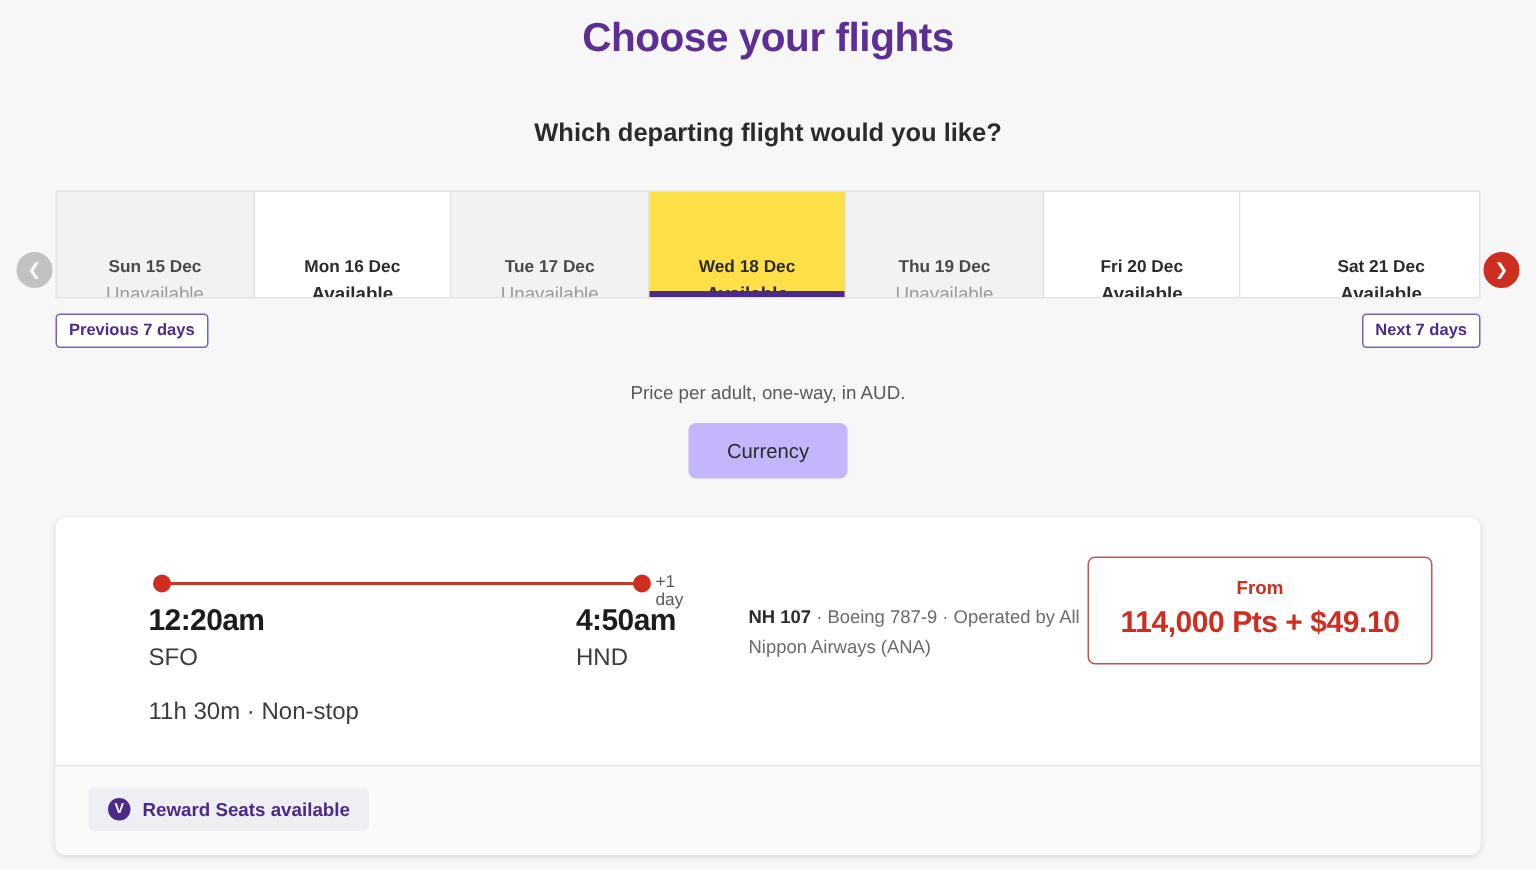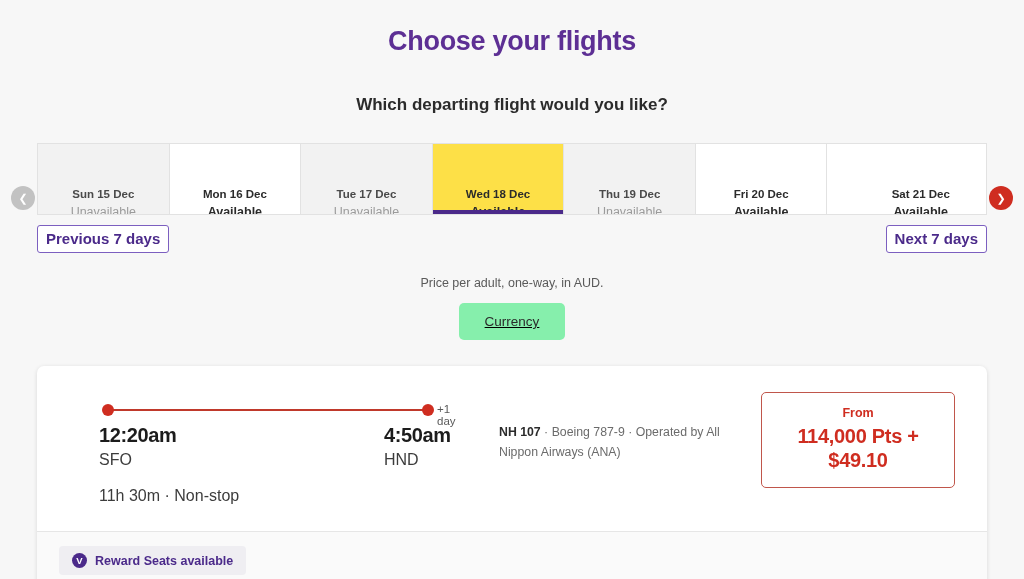--- a/index.html
+++ b/index.html
@@ -11,21 +11,21 @@
   }
   .page { position: relative; width: 1024px; height: 579px; }
 
   
   .title {
     text-align: center;
     color: #5d2f94;
     font-size: 27px;
     font-weight: bold;
     letter-spacing: -0.3px;
-    padding-top: 26px;
+    padding-top: 10px;
   }
   .subtitle {
     text-align: center;
     color: #2b2b2b;
     font-size: 17px;
     font-weight: bold;
     padding-top: 38px;
   }
 
   
@@ -95,45 +95,44 @@
   .week-btns {
     display: flex;
     justify-content: space-between;
     margin: 10px 37px 0 37px;
   }
   .week-btn {
     border: 1px solid #7c5fc0;
     border-radius: 3px;
     background: #ffffff;
     color: #4b2a8a;
-    font-size: 15px;
+    font-size: 11px;
     font-weight: bold;
     padding: 4px 8px;
     cursor: pointer;
     line-height: 1.2;
   }
 
   
   .price-note {
     text-align: center;
     color: #5a5a5a;
     font-size: 12.5px;
     margin-top: 23px;
   }
   .toggle-wrap {
     display: flex;
     justify-content: center;
     margin-top: 13px;
   }
   .toggle {
     display: flex;
-    background: #86efac;
+    background: #c4b5fd;
     border-radius: 5px;
     height: 37px;
-    text-decoration: underline;
   }
   .seg {
     display: flex;
     align-items: center;
     justify-content: center;
     font-size: 13.5px;
     color: #2b2b2b;
     padding: 0 26px;
     cursor: pointer;
     border-radius: 5px;
@@ -213,21 +212,21 @@
     font-size: 12.3px;
     color: #6b6b6b;
     line-height: 1.65;
   }
   .flight-info .fnum { color: #2b2b2b; font-weight: bold; text-align: center; }
 
   .price-box {
     position: absolute;
     right: 32px;
     top: 26px;
-    width: 194px;
+    width: 230px;
     border: 1px solid #c0564b;
     border-radius: 5px;
     text-align: center;
     padding: 13px 8px 14px 8px;
   }
   .price-from {
     color: #cf2d20;
     font-size: 12.5px;
     font-weight: bold;
     margin-bottom: 4px;

